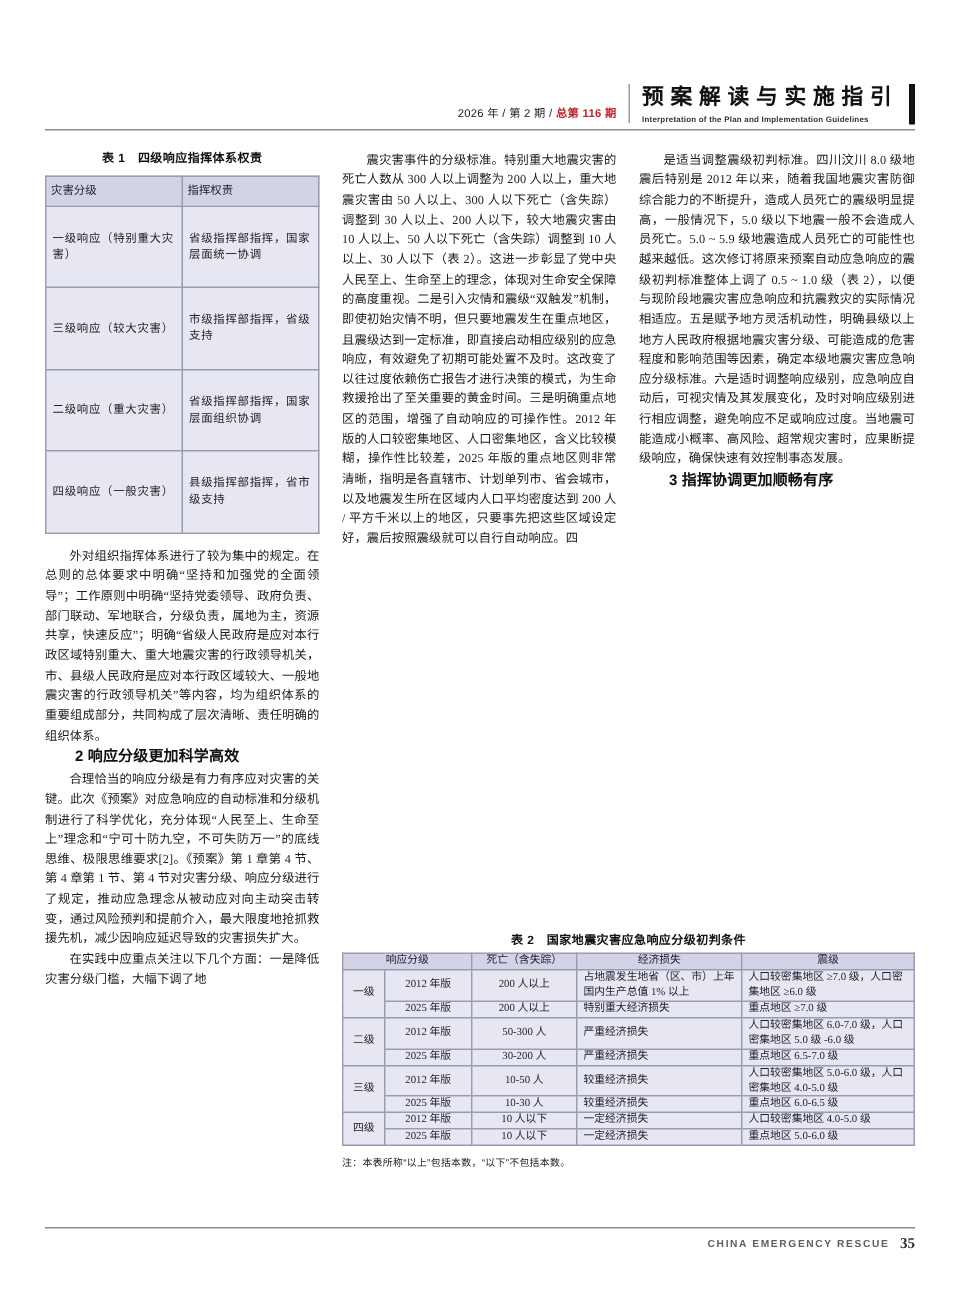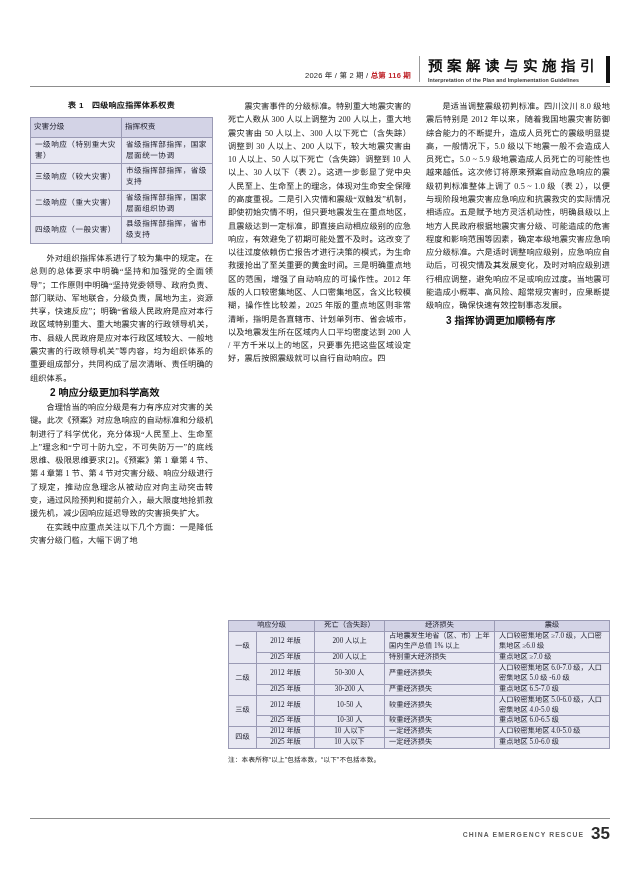--- a/index.html
+++ b/index.html
@@ -55,21 +55,21 @@
     background: #9b9b9b;
     margin: 0 8px 2px 8px;
   }
   .rh-titleblock {
     display: flex;
     flex-direction: column;
     align-items: flex-start;
     padding-bottom: 1px;
   }
   .rh-title-cn {
-    font-family: Liberation Serif, serif;
+    font-family: Liberation Mono, monospace;
     font-size: 14.5px;
     font-weight: bold;
     letter-spacing: 4.5px;
     color: #111;
     line-height: 1.15;
   }
   .rh-title-en {
     font-family: "Liberation Sans", "DejaVu Sans", sans-serif;
     font-size: 5.3px;
     letter-spacing: .15px;
@@ -136,21 +136,21 @@
   table.doc-tbl {
     border-collapse: collapse;
     width: 100%;
     font-size: 7.6px;
     line-height: 1.42;
     color: #1d1d2b;
   }
   table.doc-tbl th,
   table.doc-tbl td {
     border: 1px solid #9a9ab4;
-    padding: 2px 4px;
+    padding: 16px 4px;
     vertical-align: middle;
     background: #e7e7f2;
     font-weight: normal;
     text-align: left;
   }
   table.doc-tbl th {
     background: #d3d3e6;
     font-weight: normal;
     padding: 4px 3px;
   }
@@ -216,22 +216,22 @@
     gap: 7px;
   }
   .footer-brand {
     font-family: "Liberation Sans", "DejaVu Sans", sans-serif;
     font-size: 6.8px;
     letter-spacing: 1.1px;
     color: #5e5e5e;
     font-weight: bold;
   }
   .footer-page {
-    font-family: Liberation Sans, sans-serif;
-    font-size: 17px;
+    font-family: Liberation Serif, serif;
+    font-size: 10px;
     font-weight: bold;
     color: #2b2b2b;
   }
 </style>
 </head>
 <body>
 
 <div class="page">
 
   <div class="running-head">
@@ -288,20 +288,21 @@
   <div class="col col-2">
     <p>震灾害事件的分级标准。特别重大地震灾害的死亡人数从 300 人以上调整为 200 人以上，重大地震灾害由 50 人以上、300 人以下死亡（含失踪）调整到 30 人以上、200 人以下，较大地震灾害由 10 人以上、50 人以下死亡（含失踪）调整到 10 人以上、30 人以下（表 2）。这进一步彰显了党中央人民至上、生命至上的理念，体现对生命安全保障的高度重视。二是引入灾情和震级“双触发”机制，即使初始灾情不明，但只要地震发生在重点地区，且震级达到一定标准，即直接启动相应级别的应急响应，有效避免了初期可能处置不及时。这改变了以往过度依赖伤亡报告才进行决策的模式，为生命救援抢出了至关重要的黄金时间。三是明确重点地区的范围，增强了自动响应的可操作性。2012 年版的人口较密集地区、人口密集地区，含义比较模糊，操作性比较差，2025 年版的重点地区则非常清晰，指明是各直辖市、计划单列市、省会城市，以及地震发生所在区域内人口平均密度达到 200 人 / 平方千米以上的地区，只要事先把这些区域设定好，震后按照震级就可以自行自动响应。四</p>
   </div>
 
   <div class="col col-3">
     <p>是适当调整震级初判标准。四川汶川 8.0 级地震后特别是 2012 年以来，随着我国地震灾害防御综合能力的不断提升，造成人员死亡的震级明显提高，一般情况下，5.0 级以下地震一般不会造成人员死亡。5.0 ~ 5.9 级地震造成人员死亡的可能性也越来越低。这次修订将原来预案自动应急响应的震级初判标准整体上调了 0.5 ~ 1.0 级（表 2），以便与现阶段地震灾害应急响应和抗震救灾的实际情况相适应。五是赋予地方灵活机动性，明确县级以上地方人民政府根据地震灾害分级、可能造成的危害程度和影响范围等因素，确定本级地震灾害应急响应分级标准。六是适时调整响应级别，应急响应自动后，可视灾情及其发展变化，及时对响应级别进行相应调整，避免响应不足或响应过度。当地震可能造成小概率、高风险、超常规灾害时，应果断提级响应，确保快速有效控制事态发展。</p>
     <p class="sec-head">3 指挥协调更加顺畅有序</p>
   </div>
 
   <div class="tbl2-wrap">
+    <div class="tbl-caption">表 2　国家地震灾害应急响应分级初判条件</div>
     <table class="t2">
       <colgroup>
         <col style="width:28px">
         <col style="width:58px">
         <col style="width:70px">
         <col style="width:110px">
         <col>
       </colgroup>
       <thead>
         <tr>

